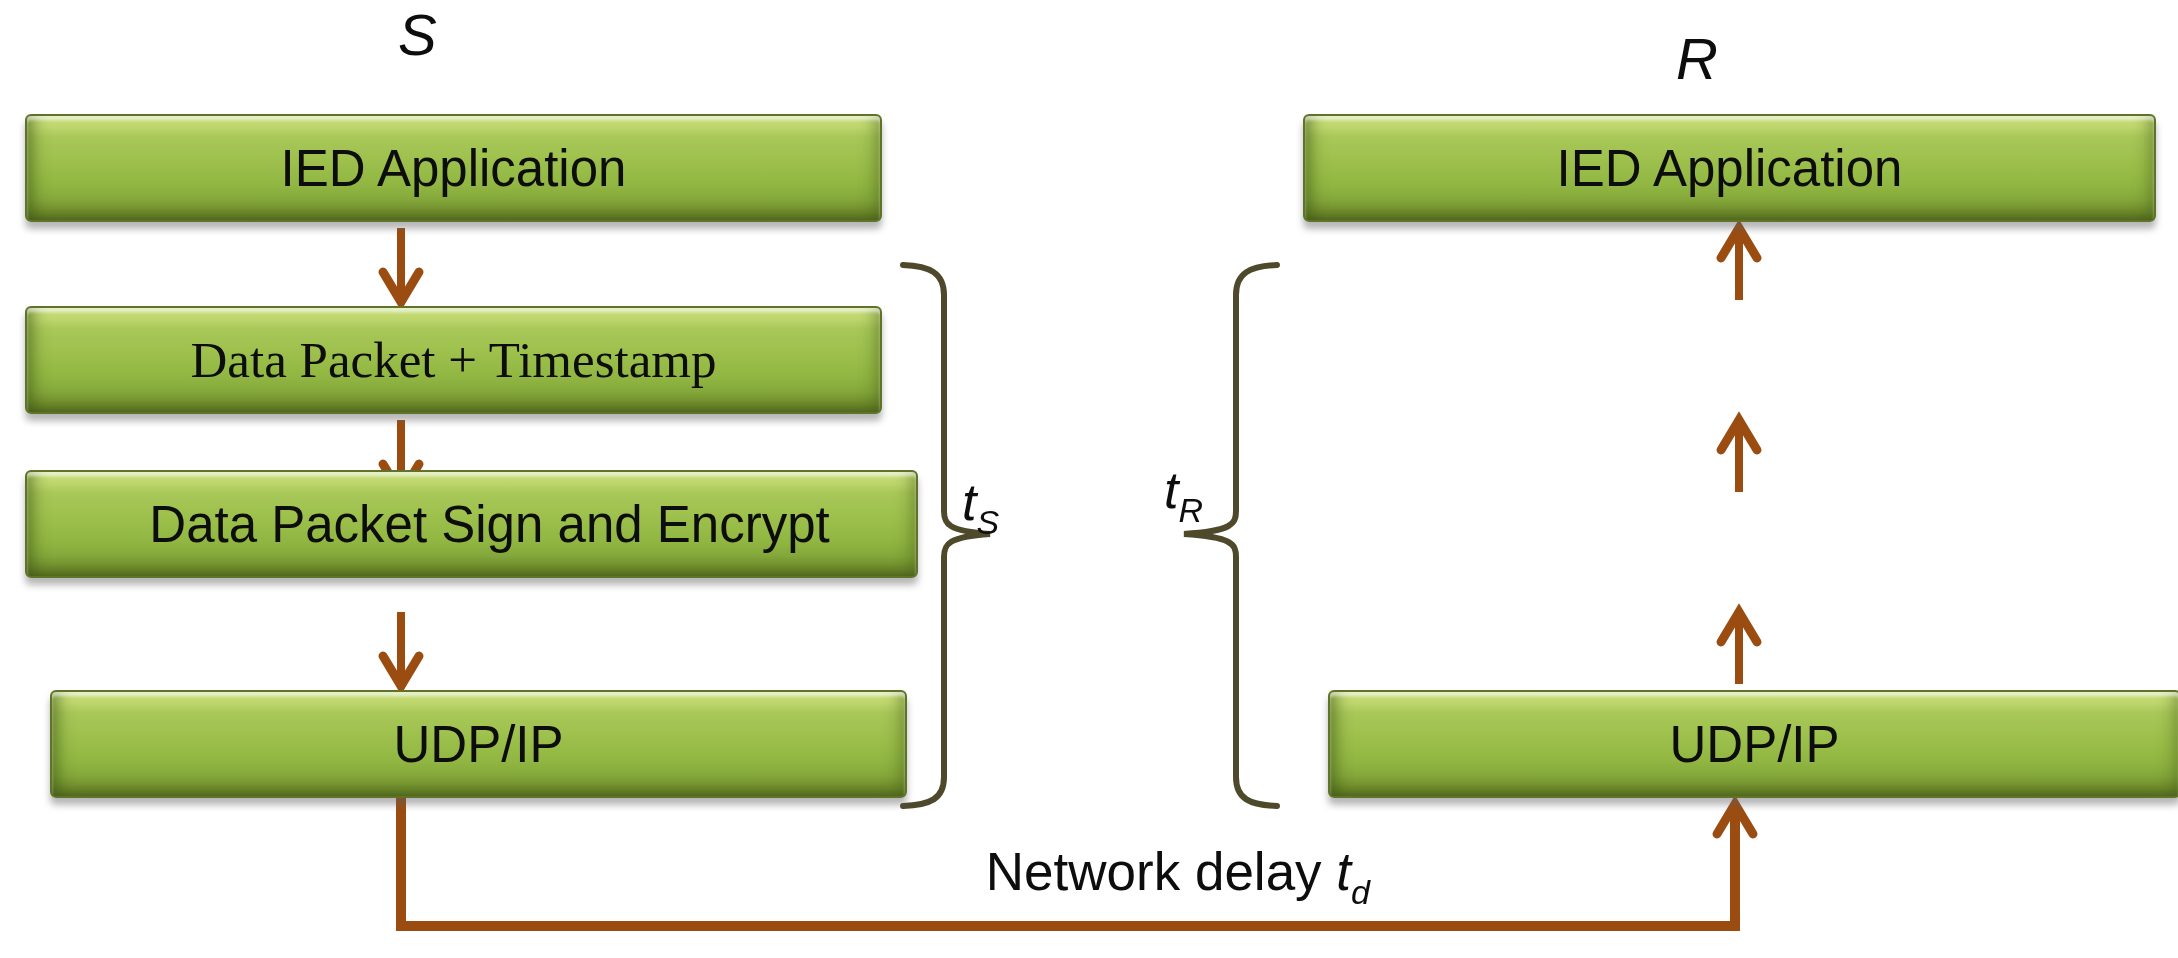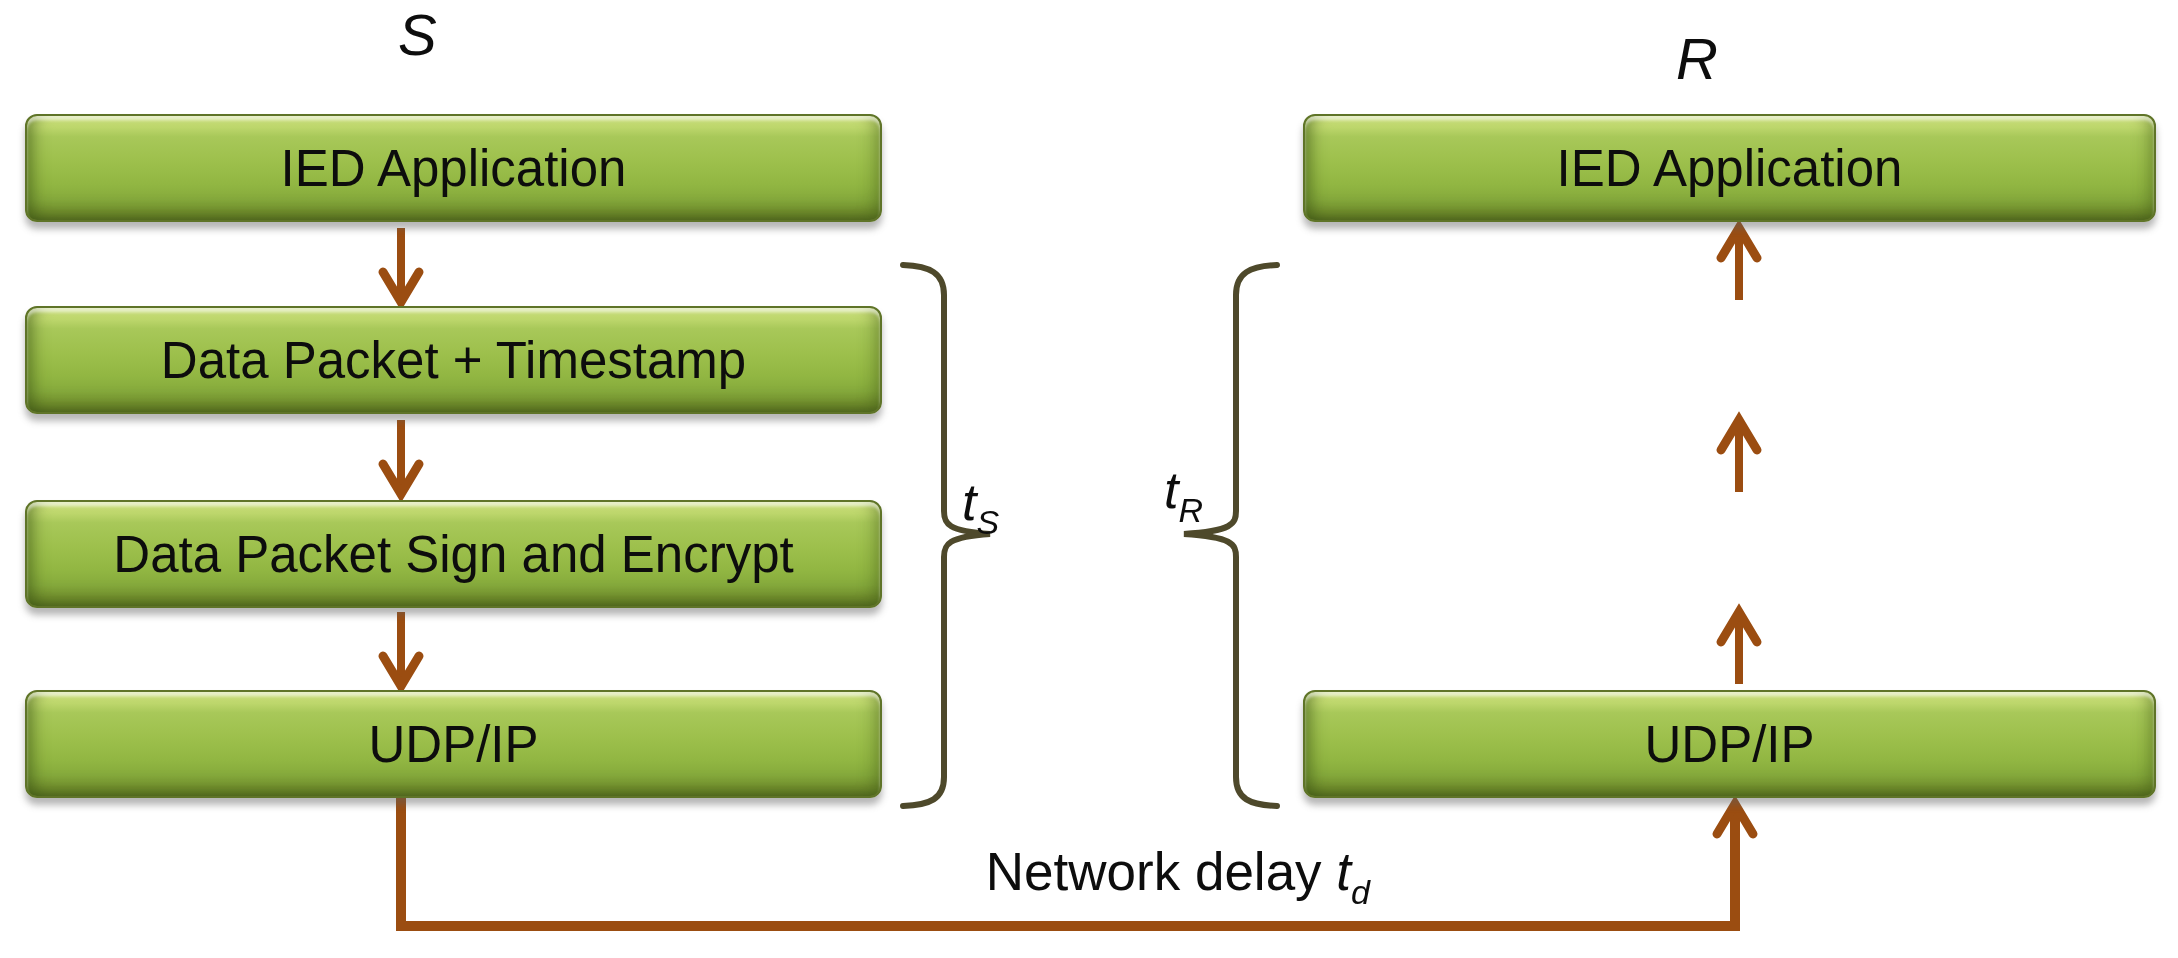--- a/index.html
+++ b/index.html
@@ -12,34 +12,34 @@
   html,body{margin:0;padding:0;background:var(--bg);}
   body{font-family:"Liberation Sans", sans-serif;color:var(--ink);}
   .canvas{
     position:relative;width:2178px;height:958px;background:var(--bg);overflow:hidden;
   }
   .underlay{position:absolute;left:0;top:0;width:2178px;height:958px;}
   .stack-box{
     position:absolute;height:104px;
     display:flex;align-items:center;justify-content:center;
     font-size:51px;line-height:1;color:var(--ink);
-    border:2px solid #5f7428;border-radius:12px;
+    border:2px solid #5f7428;border-radius:6px;
     background:linear-gradient(180deg,
       #e9f7ac 0%, #c6dd74 7%, #a8c859 20%, #9cbf4b 46%,
       #91b642 66%, #86aa3c 80%, #769430 93%, #647d29 100%);
     box-shadow:
       0 7px 7px rgba(95,95,95,.45),
       inset 0 4px 3px rgba(255,255,255,.5),
       inset 14px 0 16px -8px rgba(60,85,20,.60),
       inset -14px 0 16px -8px rgba(70,95,25,.45),
       inset 0 -16px 18px -10px rgba(50,70,15,.35);
   }
   .col-left{left:25px;width:853px;}
   .col-right{left:1303px;width:849px;}
-  .row1{top:114px;} .row2{top:306px;} .row3{top:500px;} .row4{top:690px;}
+  .row1{top:114px;} .row2{top:306px;font-family:Liberation Serif, serif;} .row3{top:470px;padding-left:36px;} .row4{top:690px;margin-left:25px;}
   .col-title{
     position:absolute;font-size:58px;font-style:italic;line-height:1;color:var(--ink);
   }
   .title-s{left:398px;top:6px;}
   .title-r{left:1676px;top:30px;}
   .time-label{
     position:absolute;font-size:52px;font-style:italic;line-height:1;color:var(--ink);
   }
   .time-label sub{font-size:34px;font-style:italic;line-height:0;vertical-align:-14px;}
   .label-ts{left:962px;top:476px;}

